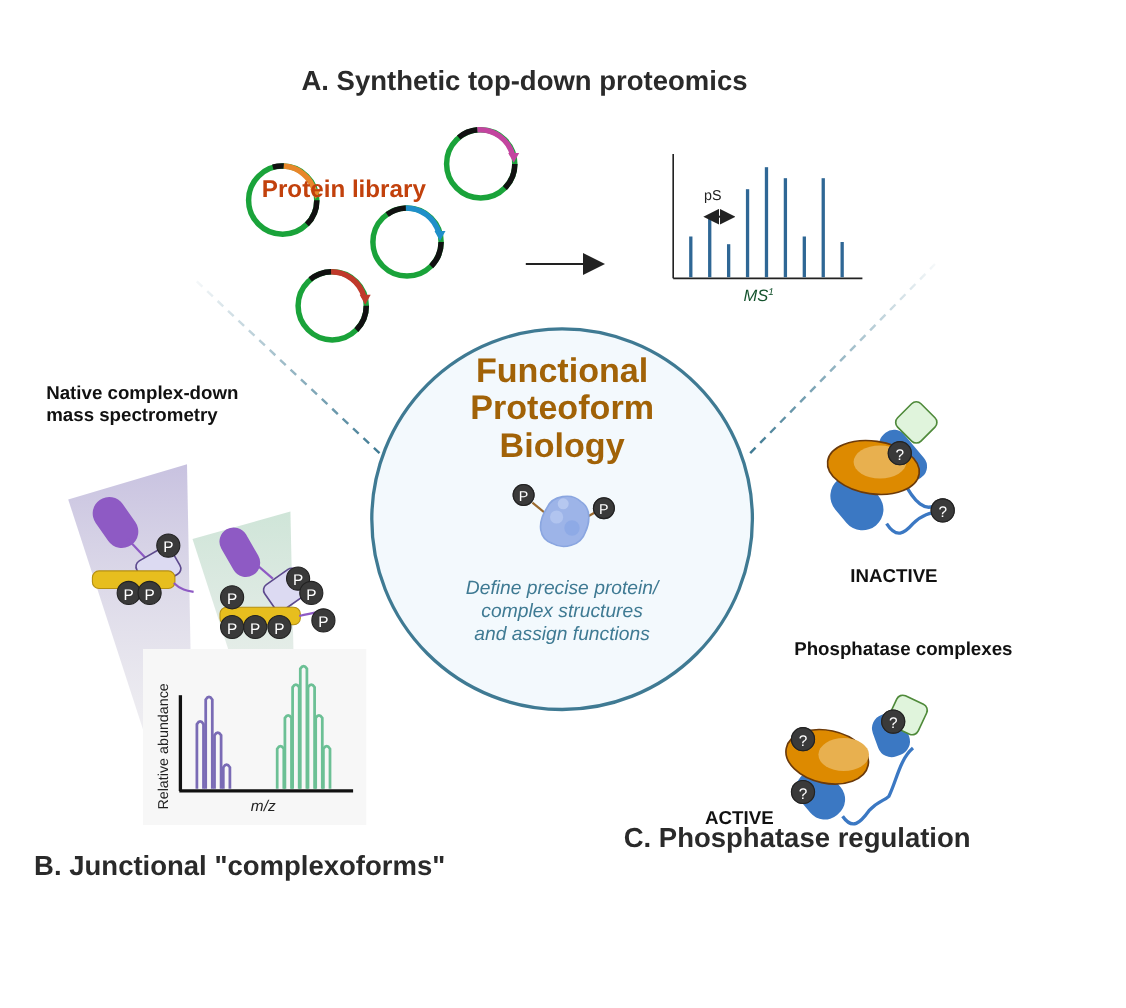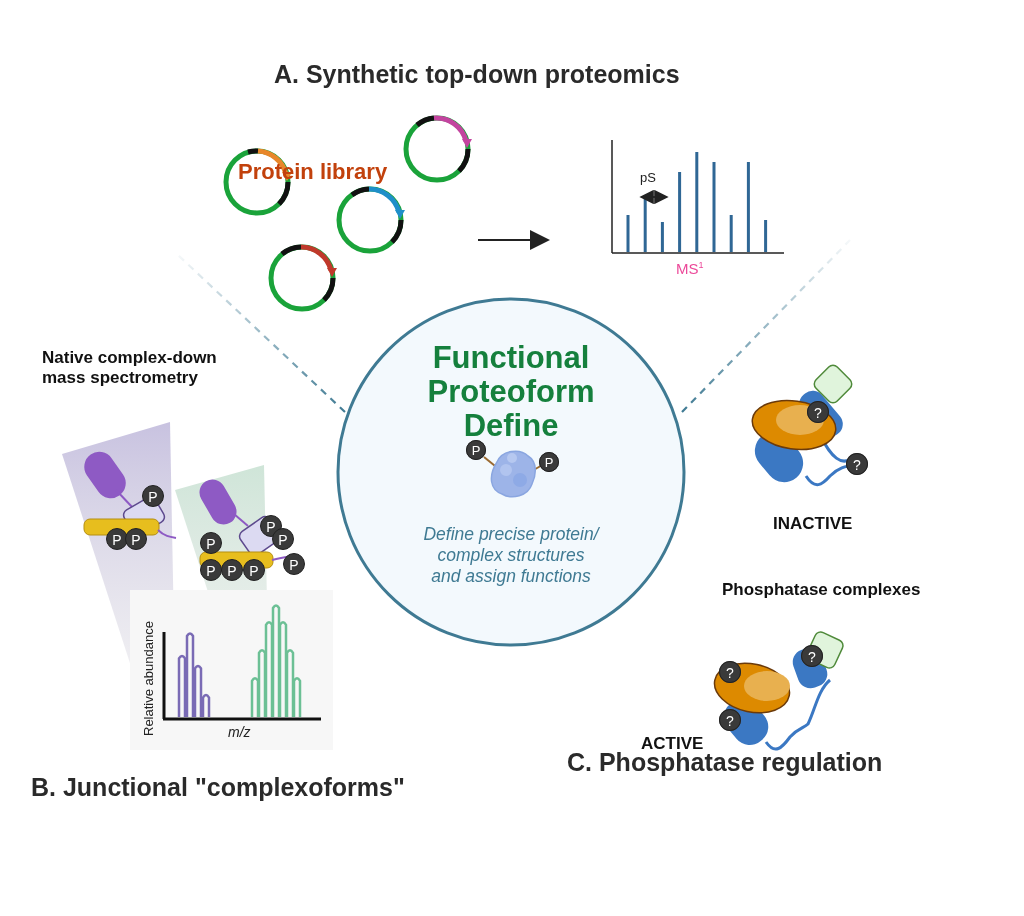--- a/index.html
+++ b/index.html
@@ -2,24 +2,24 @@
 <html><head>
 <meta charset="utf-8">
 <style>
   html, body { margin: 0; padding: 0; background: #ffffff; }
   body { width: 1024px; height: 916px; position: relative; overflow: hidden;
          font-family: "Liberation Sans", sans-serif; color: #222; }
   .abs { position: absolute; }
   .section-title { font-weight: bold; font-size: 25px; color: #2a2a2a; white-space: nowrap; }
   .sub-title { font-weight: bold; font-size: 17px; color: #111; line-height: 20px; white-space: nowrap; }
   .state-label { font-size: 17px; color: #111; white-space: nowrap; font-weight: bold; }
-  .hub-title { font-weight: bold; font-size: 31px; color: #15803d; text-align: center; line-height: 34px; margin-top: 21px; }
+  .hub-title { font-weight: bold; font-size: 31px; color: #a16207; text-align: center; line-height: 34px; }
   .hub-desc { font-size: 17.5px; color: #3f7a93; text-align: center; line-height: 21px; }
   svg { position: absolute; left: 0; top: 0; }
-  .ms-label { font-size: 15px; color: #ec4899; }
+  .ms-label { font-size: 15px; color: #14532d; font-style: italic; }
   .ms-label sup { font-size: 9px; }
 </style>
 </head>
 <body>
 
 <svg width="1024" height="916" viewBox="0 0 1024 916">
   <defs>
     <linearGradient id="fadeL" x1="1" y1="1" x2="0" y2="0">
       <stop offset="0" stop-color="#3f7a93" stop-opacity="1"></stop>
       <stop offset="1" stop-color="#3f7a93" stop-opacity="0.05"></stop>
@@ -174,21 +174,21 @@
 
 <div class="abs section-title" style="left:274px;top:60px;">A. Synthetic top-down proteomics</div>
 <div class="abs" style="left:238px;top:118px;font-weight:bold;font-size:22px;color:#c2410c;margin-top:41px;">Protein library</div>
 
 <div class="abs" style="left:640px;top:170px;font-size:13px;color:#222;">pS</div>
 <div class="abs ms-label" style="left:676px;top:260px;"><span>MS</span><sup>1</sup></div>
 
 <div class="abs hub-title" style="left:411px;top:320px;width:200px;">
   <div>Functional</div>
   <div>Proteoform</div>
-  <div>Define</div>
+  <div>Biology</div>
 </div>
 <div class="abs hub-desc" style="left:391px;top:524px;width:240px;font-style:italic;">
   <div>Define precise protein/</div>
   <div>complex structures</div>
   <div>and assign functions</div>
 </div>
 
 <div class="abs sub-title" style="left:42px;top:348px;width:230px;">
   <div>Native complex-down</div>
   <div>mass spectrometry</div>

